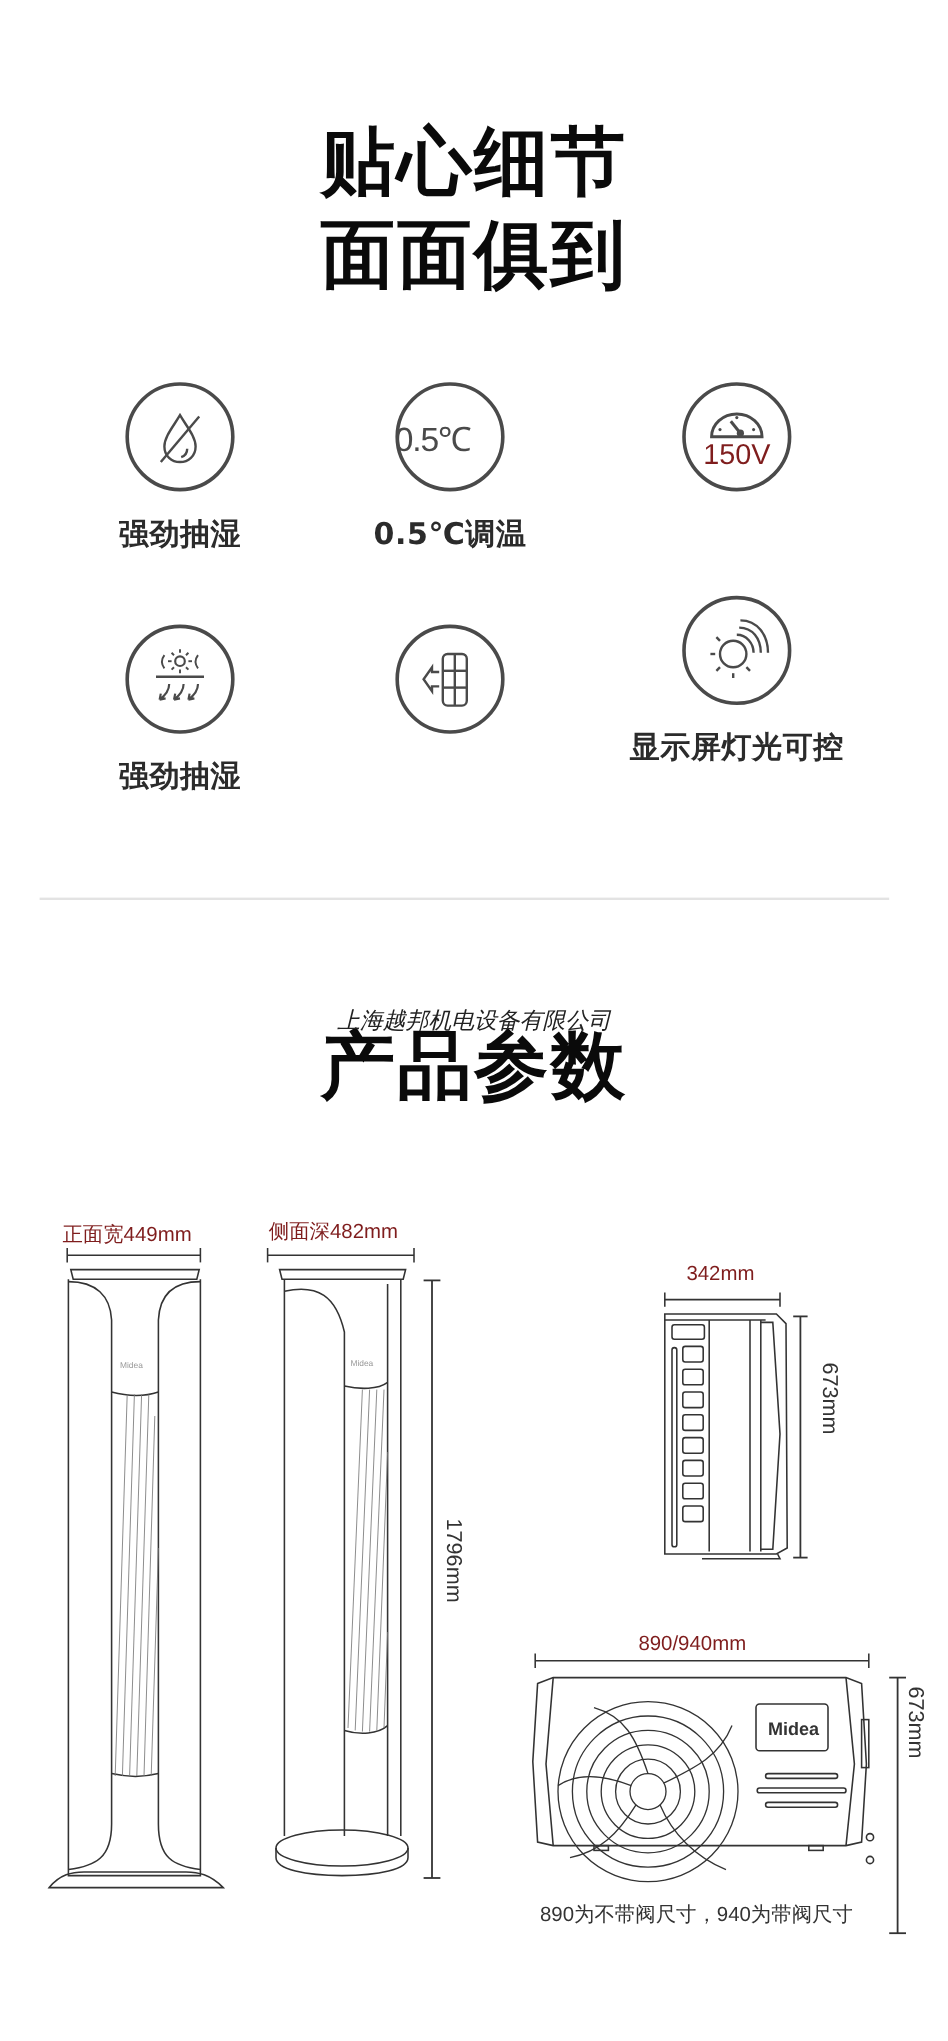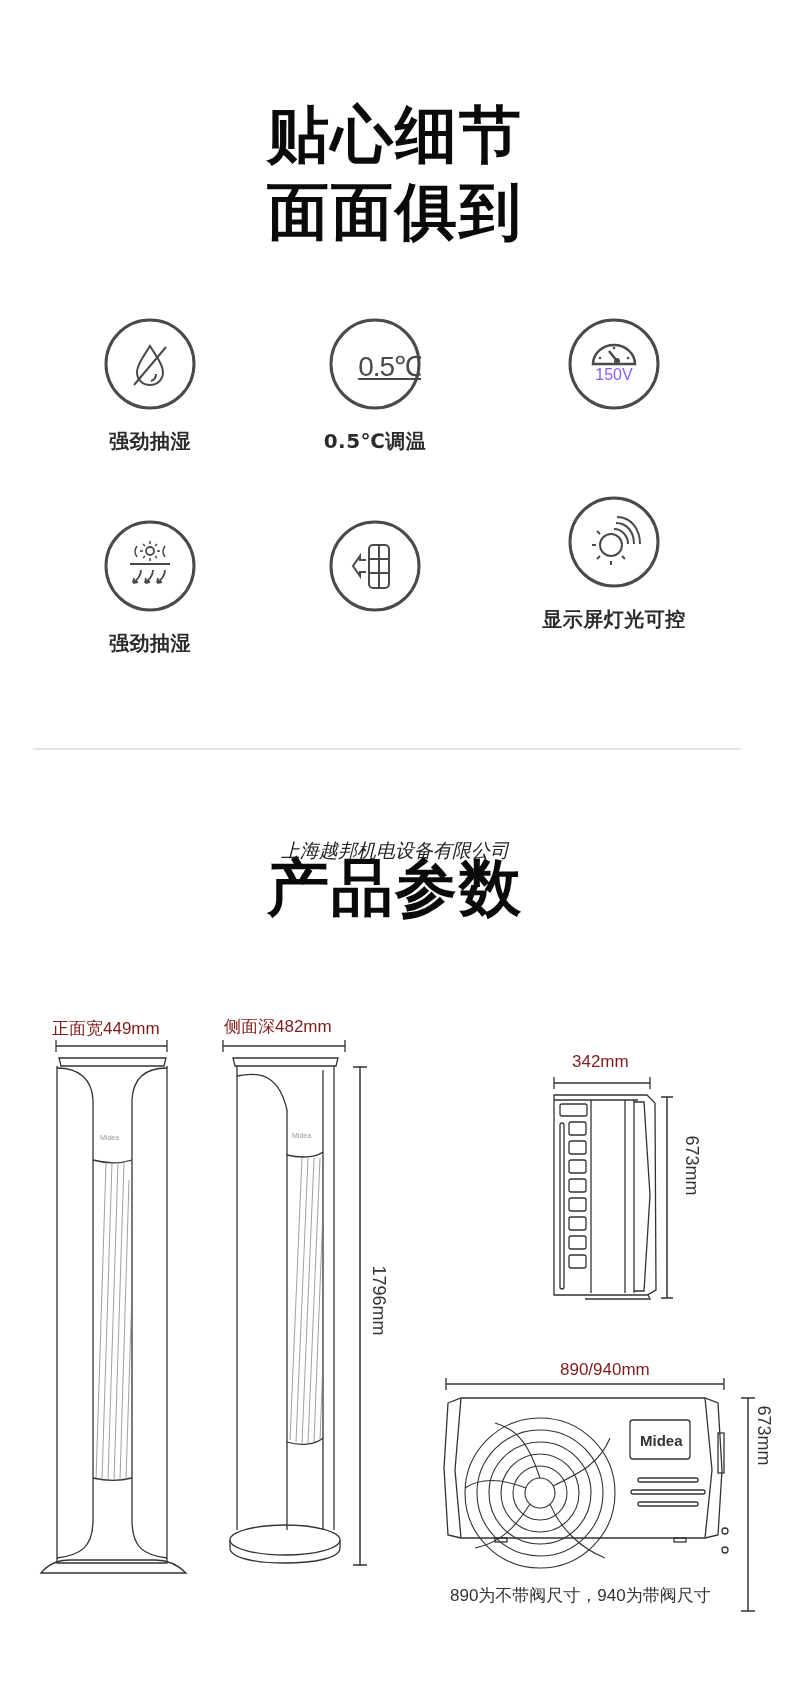--- a/index.html
+++ b/index.html
@@ -3,21 +3,21 @@
 <meta charset="utf-8">
 <style>
   html, body { margin:0; padding:0; background:#ffffff; }
   body { width:790px; height:1701px; position:relative; overflow:hidden;
          font-family:"DejaVu Sans","Liberation Sans",sans-serif; color:#111; }
   .abs { position:absolute; }
   .title { position:absolute; left:0; width:790px; text-align:center;
            font-weight:bold; font-size:62px; letter-spacing:2px; color:#0a0a0a; line-height:80px; }
   .feat { position:absolute; width:240px; text-align:center; }
   .feat .circ { width:92px; height:92px; margin:0 auto; }
-  .feat .lbl { margin-top:18px; font-size:20px; font-weight:bold; color:#2b2b2b; letter-spacing:0.5px; }
+  .feat .lbl { margin-top:18px; font-size:25px; font-weight:bold; color:#2b2b2b; letter-spacing:0.5px; }
   .divider { position:absolute; left:33px; top:748px; width:708px; height:2px; background:#e3e3e3; }
   .watermark { position:absolute; top:838px; left:0; width:790px; text-align:center;
                font-family:"DejaVu Serif","Liberation Serif",serif; font-size:19px; color:#222;font-style:italic; }
   .dim { position:absolute; font-size:17px; color:#7f1d1d; font-family:"Liberation Sans",sans-serif; }
   .vtext { position:absolute; font-size:18px; color:#333; font-family:"Liberation Sans",sans-serif;
            transform:rotate(90deg); transform-origin:center center; white-space:nowrap; }
   .note { position:absolute; font-size:17px; color:#333; font-family:"Liberation Sans",sans-serif; }
   svg { overflow:visible; }
 </style>
 </head>
@@ -36,37 +36,37 @@
     </svg>
   </div>
   <div class="lbl">强劲抽湿</div>
 </div>
 
 <div class="feat" style="left:255px; top:318px;">
   <div class="circ" style="position:relative;">
     <svg width="92" height="92" viewBox="0 0 92 92">
       <circle cx="46" cy="46" r="44" fill="none" stroke="#4a4a4a" stroke-width="3"></circle>
     </svg>
-    <div style="position:absolute; left:0; top:28px; width:92px; text-align:right; font-family:'Liberation Sans',sans-serif; font-size:28px; color:#4a4a4a; letter-spacing:-1px;text-decoration:underline;">0.5℃</div>
+    <div style="position:absolute; left:0; top:28px; width:92px; text-align:left; font-family:'Liberation Sans',sans-serif; font-size:28px; color:#4a4a4a; letter-spacing:-1px;">0.5℃</div>
   </div>
   <div class="lbl">0.5℃调温</div>
 </div>
 
 <div class="feat" style="left:494px; top:318px;">
   <div class="circ" style="position:relative;">
     <svg width="92" height="92" viewBox="0 0 92 92">
       <circle cx="46" cy="46" r="44" fill="none" stroke="#4a4a4a" stroke-width="3"></circle>
       <path d="M25 46 A21 19 0 0 1 67 46 Z" fill="none" stroke="#4a4a4a" stroke-width="2.5"></path>
       <line x1="41" y1="33" x2="49" y2="43" stroke="#4a4a4a" stroke-width="2.5"></line>
       <circle cx="49" cy="43" r="3" fill="#4a4a4a"></circle>
       <circle cx="46" cy="30" r="1.3" fill="#4a4a4a"></circle>
       <circle cx="32" cy="40" r="1.3" fill="#4a4a4a"></circle>
       <circle cx="60" cy="40" r="1.3" fill="#4a4a4a"></circle>
     </svg>
-    <div style="position:absolute; left:0; top:48px; width:92px; text-align:center; font-family:'Liberation Sans',sans-serif; font-size:16px; color:#8b5cf6;">150V</div>
+    <div style="position:absolute; left:0; top:48px; width:92px; text-align:center; font-family:'Liberation Sans',sans-serif; font-size:24px; color:#7f1d1d;">150V</div>
   </div>
 </div>
 
 <div class="feat" style="left:30px; top:520px;">
   <div class="circ">
     <svg width="92" height="92" viewBox="0 0 92 92">
       <circle cx="46" cy="46" r="44" fill="none" stroke="#4a4a4a" stroke-width="3"></circle>
       <circle cx="46" cy="31" r="4" fill="none" stroke="#4a4a4a" stroke-width="1.8"></circle>
       <g stroke="#4a4a4a" stroke-width="1.6">
         <line x1="46" y1="21" x2="46" y2="24"></line>
@@ -208,21 +208,21 @@
     <rect x="19" y="161" width="17" height="13" rx="2"></rect>
       <rect x="19" y="180" width="17" height="13" rx="2"></rect>
     <path d="M35 224 L100 224 L98 220"></path>
     <line x1="117" y1="22" x2="117" y2="223" stroke-width="1.5"></line>
       <line x1="111" y1="22" x2="123" y2="22" stroke-width="1.5"></line>
       <line x1="111" y1="223" x2="123" y2="223" stroke-width="1.5"></line>
   </g>
 </svg>
 <div class="vtext" style="left:661px; top:1155px;">673mm</div>
 
-<div class="dim" style="left:532px; top:1360px;margin-left:28px;">890/940mm</div>
+<div class="dim" style="left:532px; top:1360px;">890/940mm</div>
 <svg class="abs" style="left:440px; top:1378px;" width="330" height="210" viewBox="0 0 330 210">
   <g fill="none" stroke="#333" stroke-width="1.3">
     <line x1="6" y1="6" x2="284" y2="6"></line>
       <line x1="6" y1="0" x2="6" y2="12"></line>
       <line x1="284" y1="0" x2="284" y2="12"></line>
     <path d="M8 25 L21 20 L265 20 L278 25 L282 92 L278 157 L265 160 L21 160 L8 157 L4 90 Z"></path>
     <path d="M21 20 L15 92 L21 160"></path>
     <path d="M265 20 L272 92 L265 160"></path>
     <rect x="278" y="55" width="6" height="40"></rect>
     <rect x="190" y="42" width="60" height="39" rx="3"></rect>

